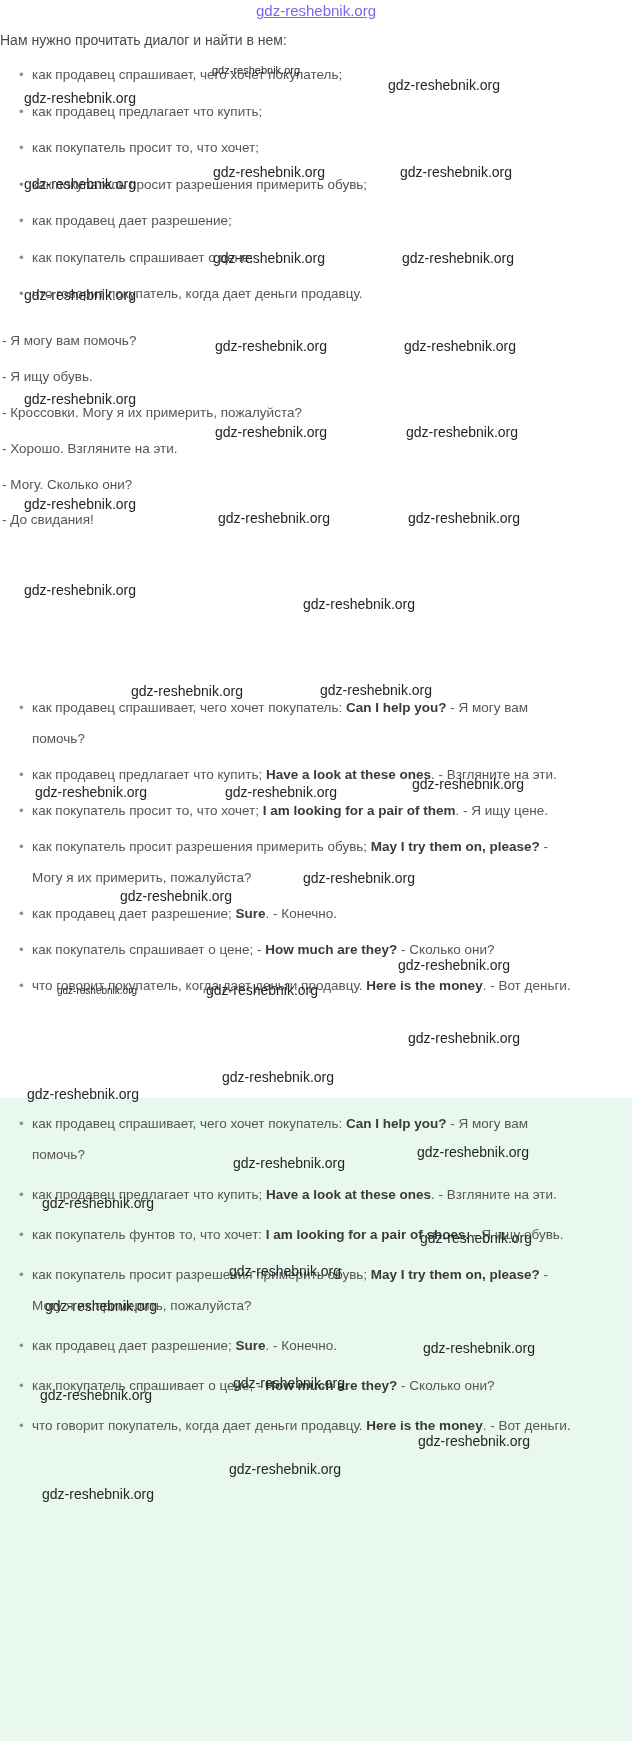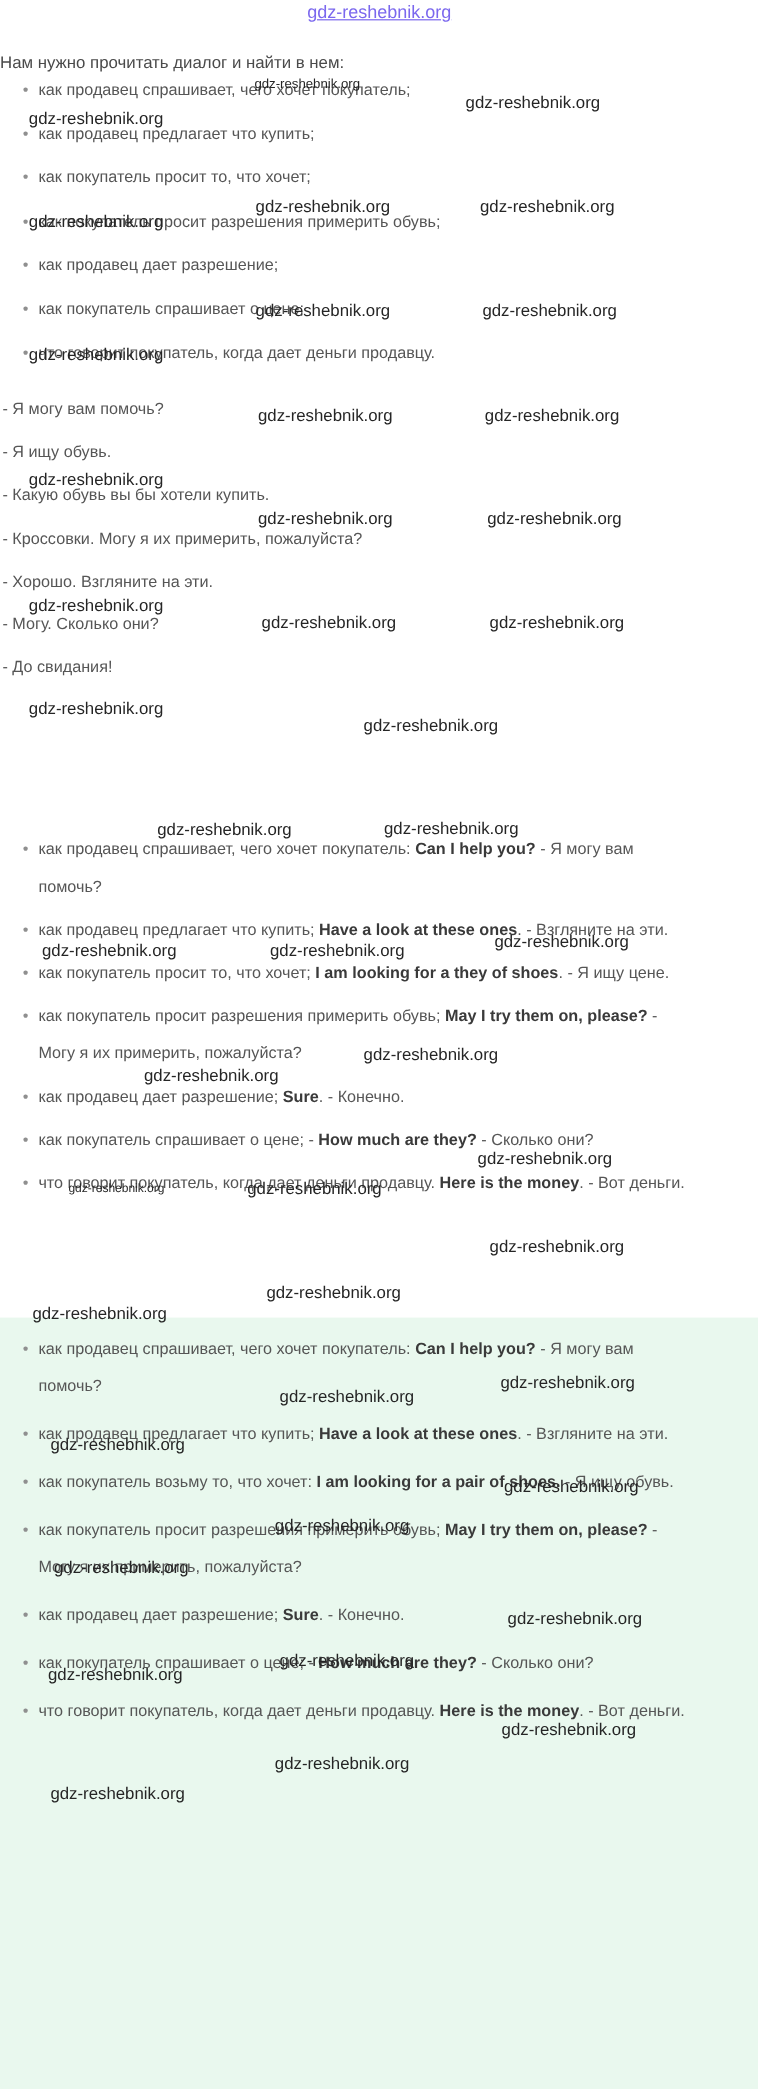--- a/index.html
+++ b/index.html
@@ -14,21 +14,21 @@
   }
   a.wm-top {
     position:absolute; top:2px; left:50%; transform:translateX(-50%);
     color:var(--accent,#7b68ee);
     font-size:15px;
     text-decoration:underline;
     white-space:nowrap;
     z-index:4;
   }
   #sec-heading {
-    position:absolute; top:44px; left:0;
+    position:absolute; top:32px; left:0;
     font-size:14px; color:#4a4a4a;
   }
   .bullet-list { list-style:none; width:556px; }
   .bullet-list li {
     position:relative;
     padding-left:14px;
     font-size:13.5px;
   }
   .bullet-list li::before {
     content:"\2022";
@@ -71,42 +71,41 @@
   <li><span>как покупатель просит то, что хочет;</span></li>
   <li><span>как покупатель просит разрешения примерить обувь;</span></li>
   <li><span>как продавец дает разрешение;</span></li>
   <li><span>как покупатель спрашивает о цене;</span></li>
   <li><span>что говорит покупатель, когда дает деньги продавцу.</span></li>
 </ul>
 
 <div id="sec-dialogue">
   <p>- Я могу вам помочь?</p>
   <p>- Я ищу обувь.</p>
-  <p>- Какую обувь вы бы хотели купить.</p>
   <p>- Кроссовки. Могу я их примерить, пожалуйста?</p>
   <p>- Хорошо. Взгляните на эти.</p>
   <p>- Могу. Сколько они?</p>
   <p>- До свидания!</p>
 </div>
 
 <ul id="sec-answers" class="bullet-list">
   <li><span>как продавец спрашивает, чего хочет покупатель: </span><b class="eng">Can I help you?</b><span> - Я могу вам помочь?</span></li>
   <li><span>как продавец предлагает что купить; </span><b class="eng">Have a look at these ones</b><span>. - Взгляните на эти.</span></li>
-  <li><span>как покупатель просит то, что хочет; </span><b class="eng">I am looking for a they of shoes</b><span>. - Я ищу цене.</span></li>
+  <li><span>как покупатель просит то, что хочет; </span><b class="eng">I am looking for a pair of them</b><span>. - Я ищу цене.</span></li>
   <li><span>как покупатель просит разрешения примерить обувь; </span><b class="eng">May I try them on, please?</b><span> - Могу я их примерить, пожалуйста?</span></li>
   <li><span>как продавец дает разрешение; </span><b class="eng">Sure</b><span>. - Конечно.</span></li>
   <li><span>как покупатель спрашивает о цене; - </span><b class="eng">How much are they?</b><span> - Сколько они?</span></li>
   <li><span>что говорит покупатель, когда дает деньги продавцу. </span><b class="eng">Here is the money</b><span>. - Вот деньги.</span></li>
 </ul>
 
 <div id="sec-green">
   <ul class="bullet-list">
     <li><span>как продавец спрашивает, чего хочет покупатель: </span><b class="eng">Can I help you?</b><span> - Я могу вам помочь?</span></li>
     <li><span>как продавец предлагает что купить; </span><b class="eng">Have a look at these ones</b><span>. - Взгляните на эти.</span></li>
-    <li><span>как покупатель возьму то, что хочет: </span><b class="eng">I am looking for a pair of shoes.</b><span> - Я ищу обувь.</span></li>
+    <li><span>как покупатель фунтов то, что хочет: </span><b class="eng">I am looking for a pair of shoes.</b><span> - Я ищу обувь.</span></li>
     <li><span>как покупатель просит разрешения примерить обувь; </span><b class="eng">May I try them on, please?</b><span> - Могу я их примерить, пожалуйста?</span></li>
     <li><span>как продавец дает разрешение; </span><b class="eng">Sure</b><span>. - Конечно.</span></li>
     <li><span>как покупатель спрашивает о цене; - </span><b class="eng">How much are they?</b><span> - Сколько они?</span></li>
     <li><span>что говорит покупатель, когда дает деньги продавцу. </span><b class="eng">Here is the money</b><span>. - Вот деньги.</span></li>
   </ul>
 </div>
 
 <div id="watermarks">
     <span class="wm" style="left: 212px; top: 64px; font-size: 11px;">gdz-reshebnik.org</span>
     <span class="wm" style="left: 388px; top: 77px; font-size: 14px;">gdz-reshebnik.org</span>

